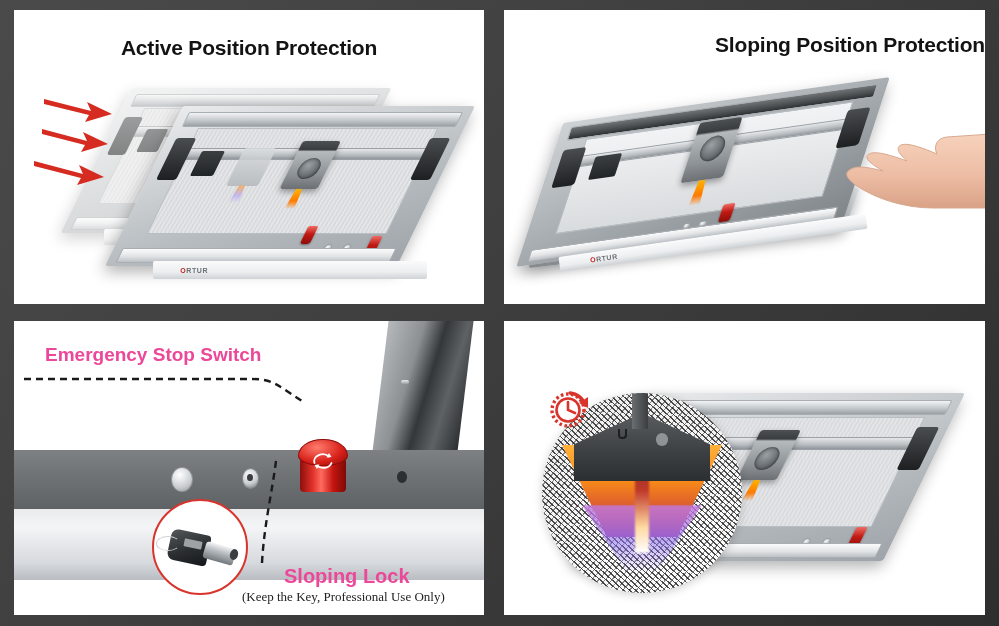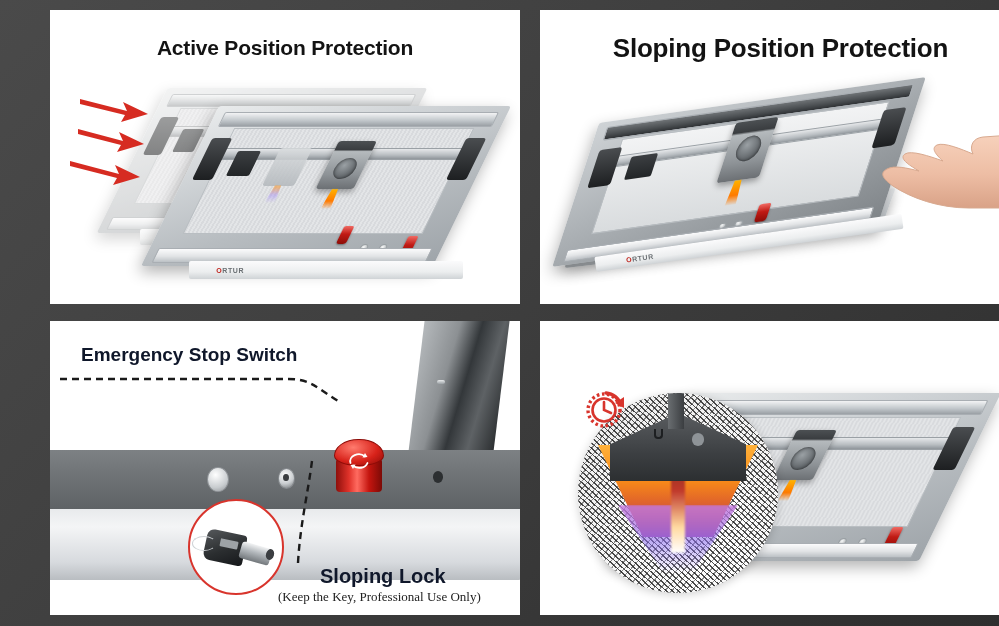--- a/index.html
+++ b/index.html
@@ -12,38 +12,37 @@
   }
   .board {
     position: relative;
     width: 999px; height: 626px;
     background: linear-gradient(135deg,#4a4a4a 0%,#3f3f3f 45%,#2e2e2e 100%);
   }
   .panel {
     position: absolute;
     background: #ffffff;
     overflow: hidden;
-    margin-left: 36px;
   }
   .p-tl { left: 14px;  top: 10px;  width: 470px; height: 294px; }
   .p-tr { left: 504px; top: 10px;  width: 481px; height: 294px; }
   .p-bl { left: 14px;  top: 321px; width: 470px; height: 294px; }
   .p-br { left: 504px; top: 321px; width: 481px; height: 294px; }
 
   .title {
     position: absolute;
     width: 100%;
     text-align: center;
     font-weight: bold;
     color: #131313;
     letter-spacing: -0.2px;
     white-space: nowrap;
   }
   .t-tl { top: 26px; font-size: 21px; }
-  .t-tr { top: 23px; font-size: 26px; }
+  .t-tr { top: 23px; font-size: 21px; text-align: right; }
   .t-br { top: 26px; font-size: 20.5px; }
 
   .stage { position: absolute; inset: 0; }
 
   
   .machine { position: absolute; transform-origin: 50% 50%; }
   .mach-base {
     position: absolute; left:0; top:0; width:100%; height:100%;
     transform: skewX(-26deg);
   }
@@ -199,21 +198,21 @@
     border-radius:50%; background:#2c2f31;
   }
   .key-circle {
     position:absolute; border-radius:50%;
     border:2px solid #d8342c;
     background:#fff;
     overflow:hidden;
   }
   .dashline { position:absolute; }
   .label-blk {
-    position:absolute; font-weight:bold; color:#0f172a; white-space:nowrap;
+    position:absolute; font-weight:bold; color:#ec4899; white-space:nowrap;
   }
   .label-sub {
     position:absolute; color:#222; white-space:nowrap;font-family:Liberation Serif, serif;
   }
 
   
   .mag {
     position:absolute; border-radius:50%;
     overflow:hidden;
     background: #f4f4f4;

